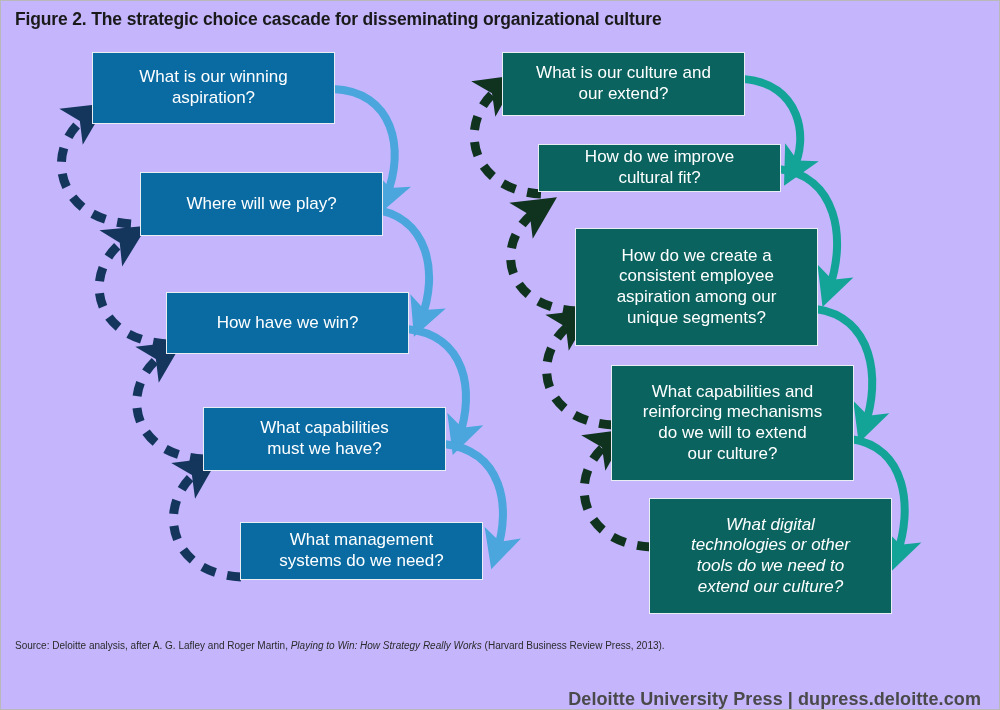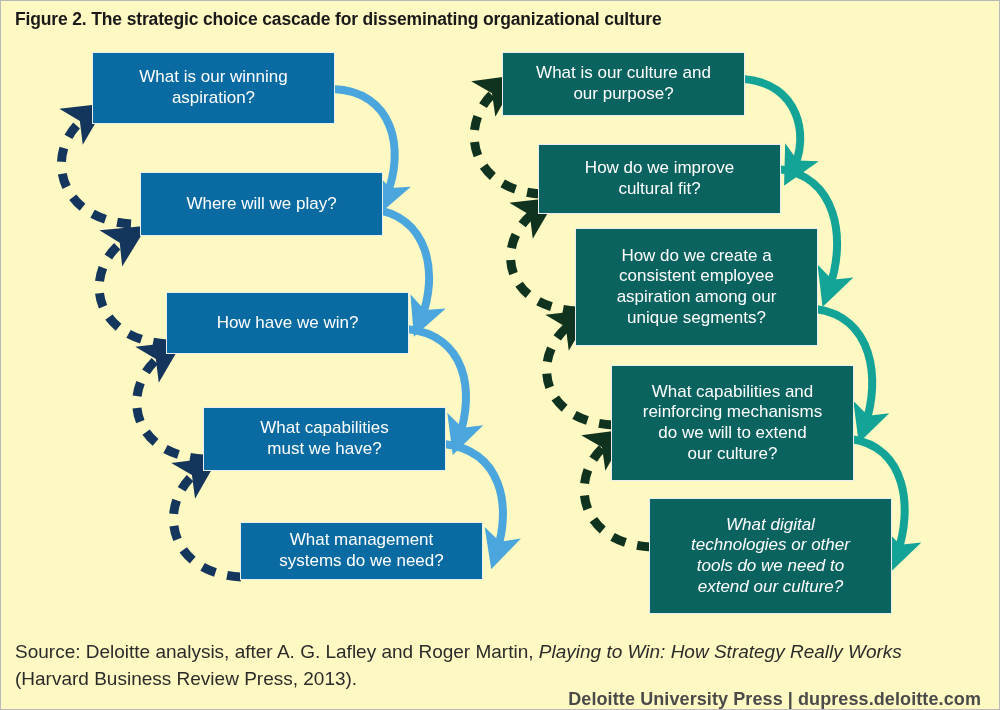--- a/index.html
+++ b/index.html
@@ -8,21 +8,21 @@
     background:#ffffff;
     font-family:"Liberation Sans", sans-serif;
     color:#231f20;
     overflow:hidden;
     position:relative;
   }
   #figure-root{
     position:absolute;inset:0;
     border:1px solid #b9b9b9;
     box-sizing:border-box;
-    background:#fef9c3;
+    background:#c4b5fd;
   }
   #figure-title{
     position:absolute;
     left:14px;top:8px;
     width:960px;
     font-size:17.5px;
     font-weight:bold;
     letter-spacing:-0.15px;
     color:#1a1a1a;
     line-height:1.25;
@@ -48,21 +48,21 @@
     outline:1px solid #e8eef2;
   }
   .node-blue{background:#0a6ba3;}
   .node-teal{background:#0b6360;}
   .node-label{display:block;white-space:pre-line;}
 
   #source-note{
     position:absolute;
     left:14px;top:638px;
     width:915px;
-    font-size:19px;
+    font-size:10px;
     line-height:1.42;
     color:#2b2b2b;
   }
   #source-note i{font-style:italic;}
   #brand-line{
     position:absolute;
     right:18px;top:688px;
     font-size:18px;
     font-weight:bold;
     color:#4a4a4a;
@@ -142,24 +142,24 @@
 must we have?</span>
     </div>
 
     <div class="node-box node-blue" style="left:240px;top:484px;width:241px;height:56px;">
       <span class="node-label">What management
 systems do we need?</span>
     </div>
 
     <div class="node-box node-teal" style="left:502px;top:14px;width:241px;height:62px;">
       <span class="node-label">What is our culture and
-our purpose?</span>
+our extend?</span>
     </div>
 
-    <div class="node-box node-teal" style="left:538px;top:106px;width:241px;height:68px;">
+    <div class="node-box node-teal" style="left:538px;top:106px;width:241px;height:46px;">
       <span class="node-label">How do we improve
 cultural fit?</span>
     </div>
 
     <div class="node-box node-teal" style="left:575px;top:190px;width:241px;height:116px;">
       <span class="node-label">How do we create a
 consistent employee
 aspiration among our
 unique segments?</span>
     </div>

